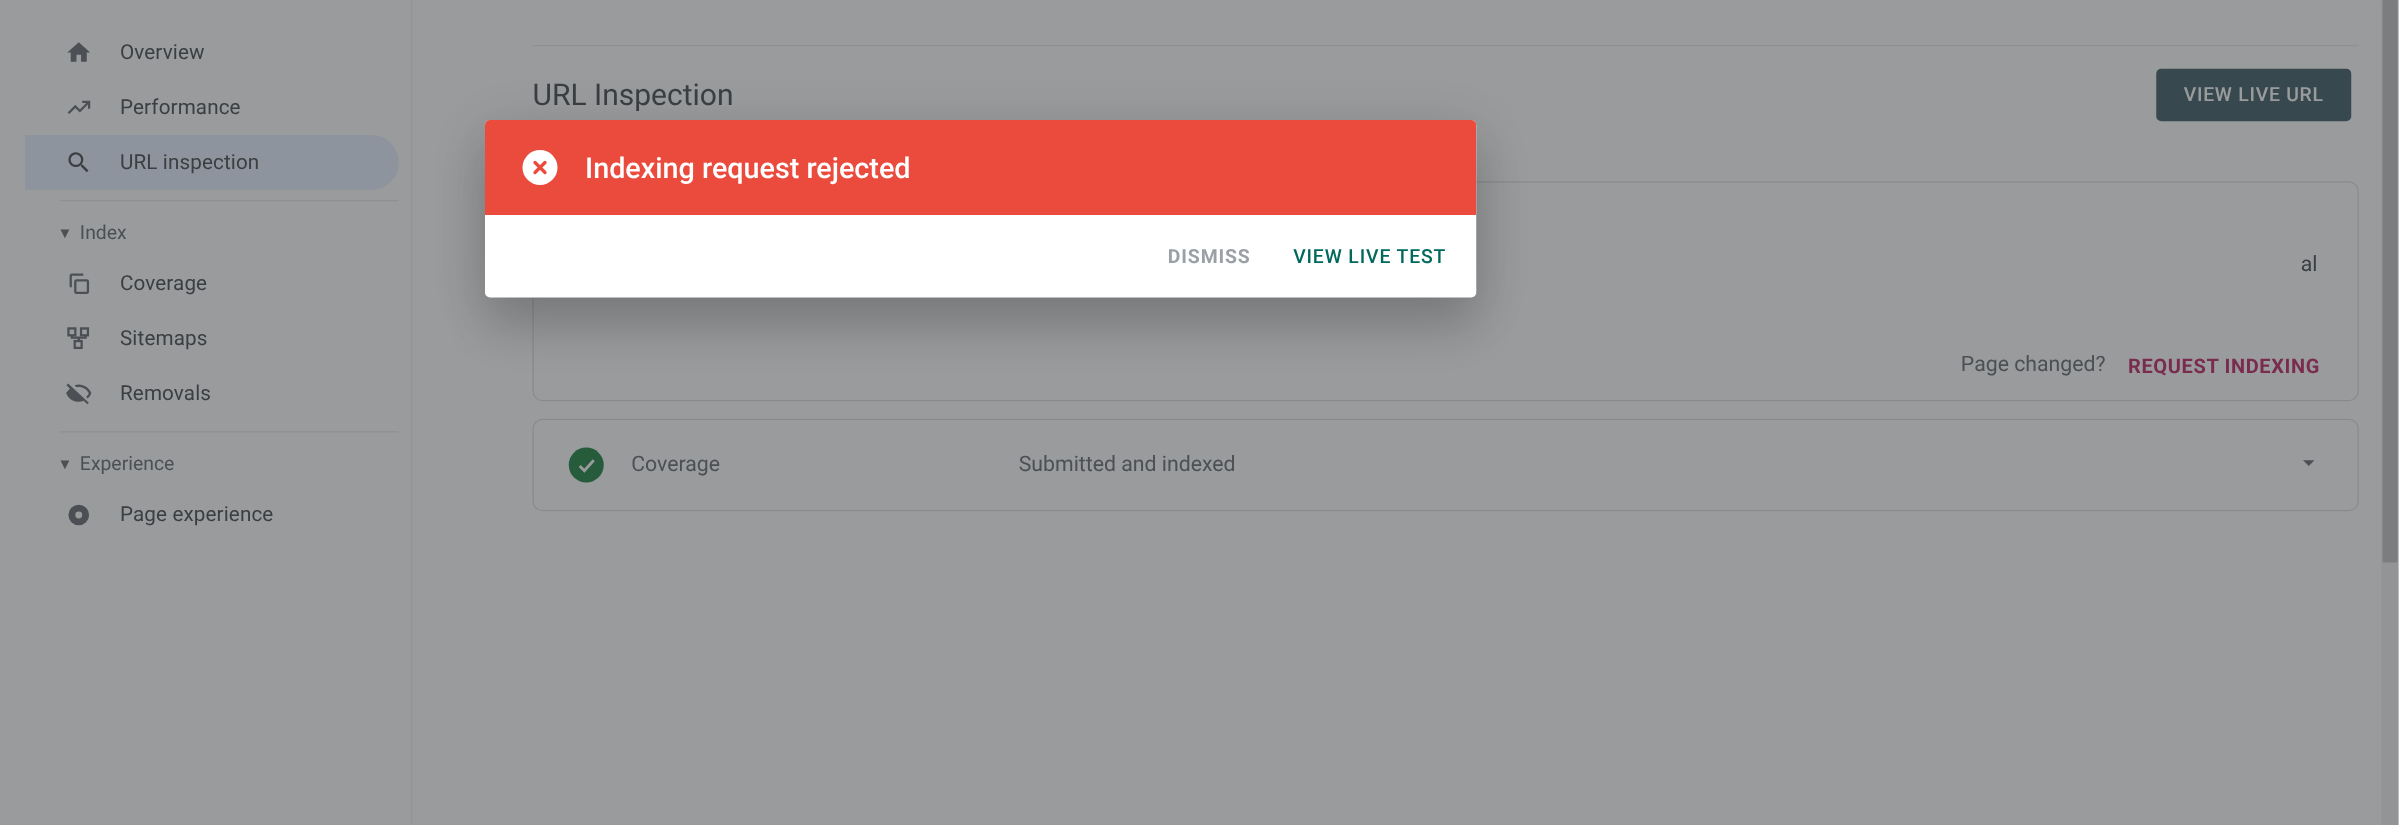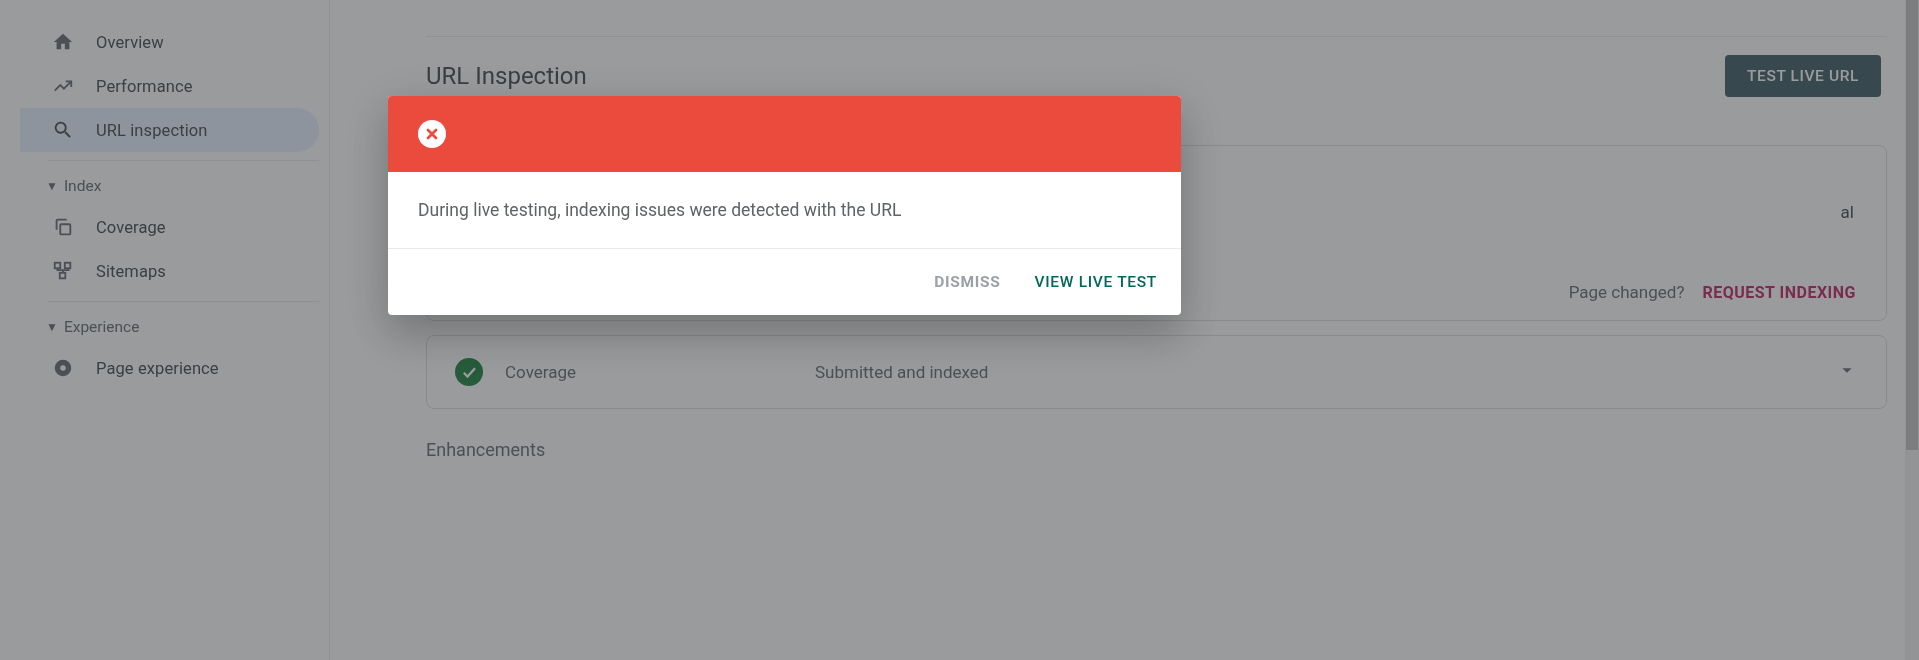--- a/index.html
+++ b/index.html
@@ -311,20 +311,28 @@
     <span class="icon">
       <svg width="22" height="22" viewBox="0 0 24 24" fill="none" stroke="#5f6368" stroke-width="2">
           <rect x="3" y="3" width="6" height="6"></rect>
           <rect x="14" y="3" width="6" height="6"></rect>
           <rect x="8.5" y="14" width="6" height="6"></rect>
           <path d="M6 9v2h12V9M12 11v3"></path>
         </svg>
     </span>
     <span class="label">Sitemaps</span>
   </div>
+  <div class="sidebar-item">
+    <span class="icon">
+      <svg width="22" height="22" viewBox="0 0 24 24" fill="#5f6368">
+          <path d="M12 6c3.79 0 7.17 2.13 8.82 5.5-.59 1.22-1.42 2.27-2.41 3.12l1.42 1.42C21.27 14.74 22.5 13 23 11.5 21.27 7.11 17 4 12 4c-1.27 0-2.49.2-3.64.57l1.65 1.65C10.66 6.09 11.32 6 12 6zM2.71 3.16L1.29 4.57l3.06 3.06C2.69 9.07 1.41 10.68 1 11.5c1.73 4.39 6 7.5 11 7.5 1.55 0 3.03-.3 4.38-.84l3.04 3.04 1.41-1.41L2.71 3.16z"></path>
+        </svg>
+    </span>
+    <span class="label">Removals</span>
+  </div>
 
   <div class="sidebar-divider"></div>
 
   <div class="sidebar-section-header">
     <span class="arrow">▼</span>
     <span>Experience</span>
   </div>
   <div class="sidebar-item">
     <span class="icon">
       <svg width="22" height="22" viewBox="0 0 24 24" fill="#5f6368">
@@ -333,21 +341,21 @@
         </svg>
     </span>
     <span class="label">Page experience</span>
   </div>
 </div>
 
 <div class="main">
   <div class="main-divider"></div>
   <div class="main-header">
     <h1 class="main-title">URL Inspection</h1>
-    <button class="test-live-btn">TEST LIVE URL</button>
+    <button class="test-live-btn">VIEW LIVE URL</button>
   </div>
 
   <div class="card-bg card-top">
     <div class="card-top-right-tail">al</div>
     <div class="card-bottom-row">
       <span>Page changed?</span>
       <span class="req-index">REQUEST INDEXING</span>
     </div>
   </div>
 
@@ -359,34 +367,33 @@
     </div>
     <div class="cov-label">Coverage</div>
     <div class="cov-status">Submitted and indexed</div>
     <div class="cov-expand">
       <svg width="22" height="22" viewBox="0 0 24 24" fill="#5f6368">
           <path d="M7 10l5 5 5-5z"></path>
         </svg>
     </div>
   </div>
 
-  <div class="enh-header">Enhancements</div>
 </div>
 
 <div class="overlay">
   <div class="modal">
     <div class="modal-header">
       <div class="modal-err-icon">
         <svg width="16" height="16" viewBox="0 0 24 24" fill="none" stroke="#ea4b3d" stroke-width="4" stroke-linecap="round">
             <line x1="6" y1="6" x2="18" y2="18"></line>
             <line x1="18" y1="6" x2="6" y2="18"></line>
           </svg>
       </div>
+      <div class="modal-title">Indexing request rejected</div>
     </div>
-    <div class="modal-body">During live testing, indexing issues were detected with the URL</div>
     <div class="modal-actions">
       <button class="modal-btn btn-dismiss">DISMISS</button>
       <button class="modal-btn btn-view">VIEW LIVE TEST</button>
     </div>
   </div>
 </div>
 
 <div class="scroll-track">
   <div class="scroll-thumb"></div>
 </div>

